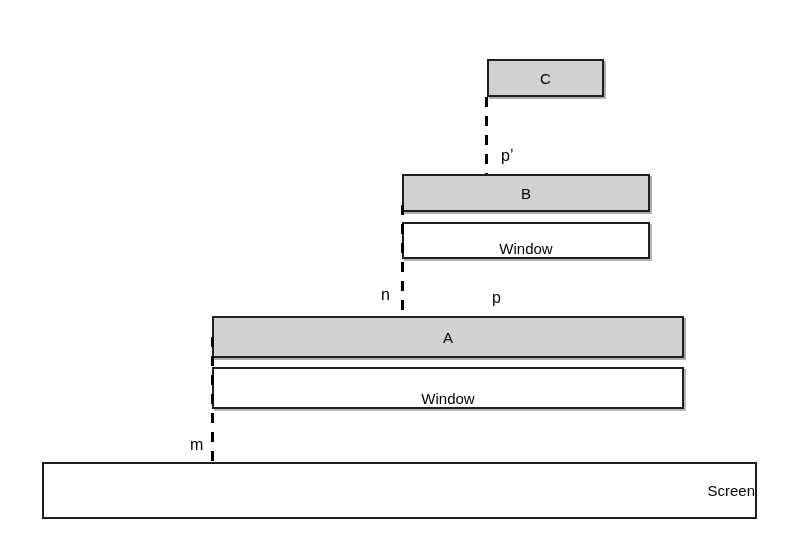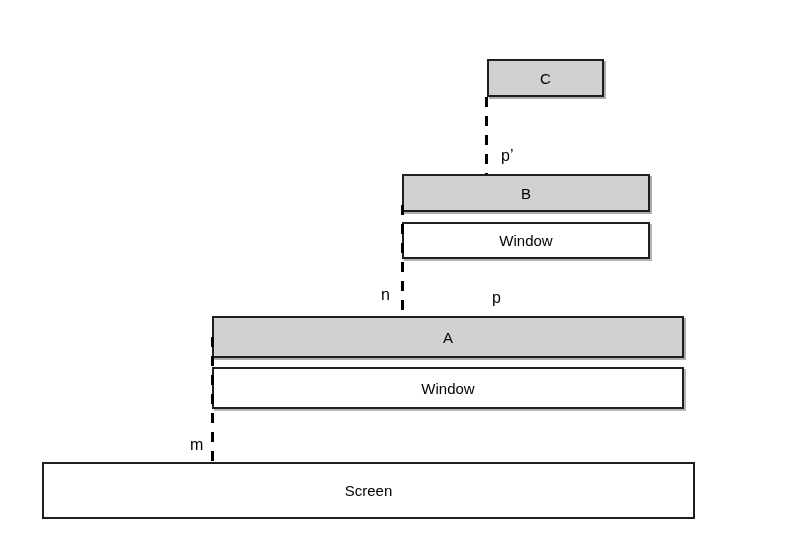--- a/index.html
+++ b/index.html
@@ -16,29 +16,29 @@
     box-sizing: border-box;
     border: 2px solid var(--border, #1f1f1f);
     display: flex;
     align-items: center;
     justify-content: center;
     font-size: 15px;
     color: var(--text, #000000);
     z-index: 1;
   }
   .gray  { background: var(--gray-fill, #d1d1d1); box-shadow: 2px 2px 0 rgba(105,105,105,0.55); }
-  .white { background: var(--white-fill, #ffffff); box-shadow: 2px 2px 0 rgba(105,105,105,0.5); }
+  .white { background: var(--white-fill, #ffffff); box-shadow: 2px 2px 0 rgba(105,105,105,0.5); align-items: flex-end; }
   .screen-box { background: var(--white-fill, #ffffff); box-shadow: none; }
 
   .box-c        { left: 487px; top: 59px;  width: 117px; height: 38px; }
   .box-b        { left: 402px; top: 174px; width: 248px; height: 38px; }
   .box-b-window { left: 402px; top: 222px; width: 248px; height: 37px; }
   .box-a        { left: 212px; top: 316px; width: 472px; height: 42px; }
   .box-a-window { left: 212px; top: 367px; width: 472px; height: 42px; }
-  .box-screen   { left: 42px;  top: 462px; width: 653px; height: 57px; }
+  .box-screen   { left: 42px;  top: 462px; width: 715px; height: 57px; justify-content: flex-end; }
 
   .dash-line {
     position: absolute;
     width: 3px;
     z-index: 2;
     background: repeating-linear-gradient(180deg,
       var(--line, #000000) 0 10px,
       transparent 10px 19px);
   }
   .line-p-prime { left: 485px; top: 97px;  height: 77px; }

